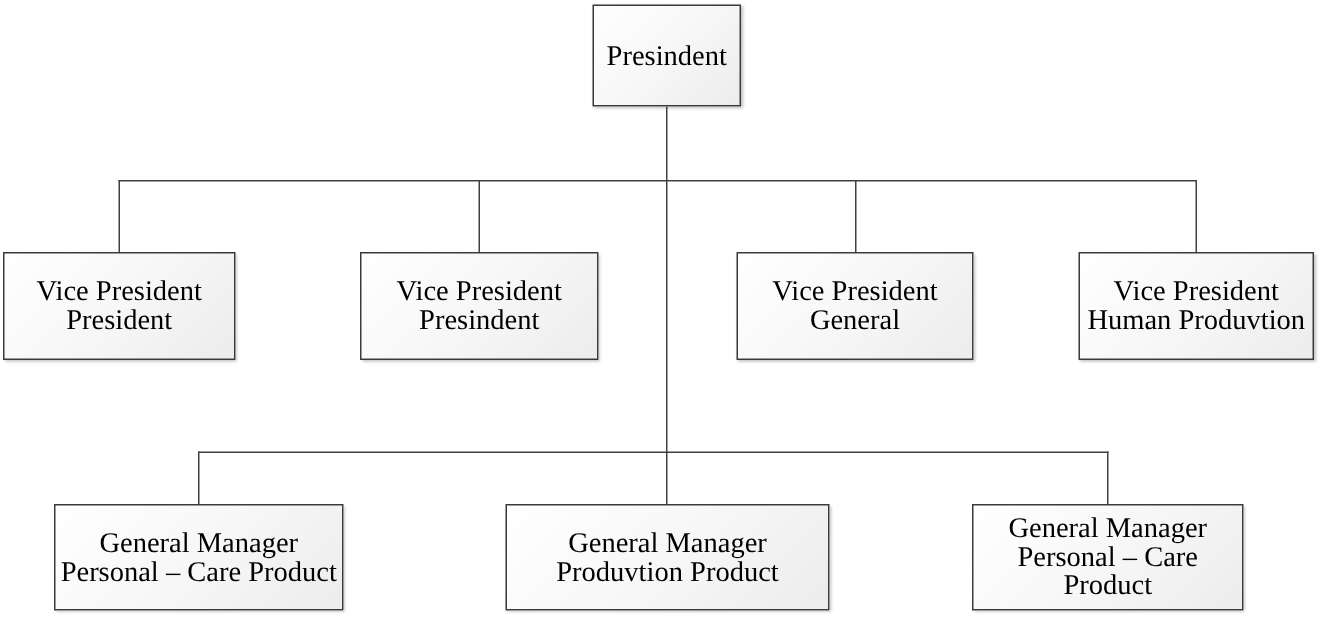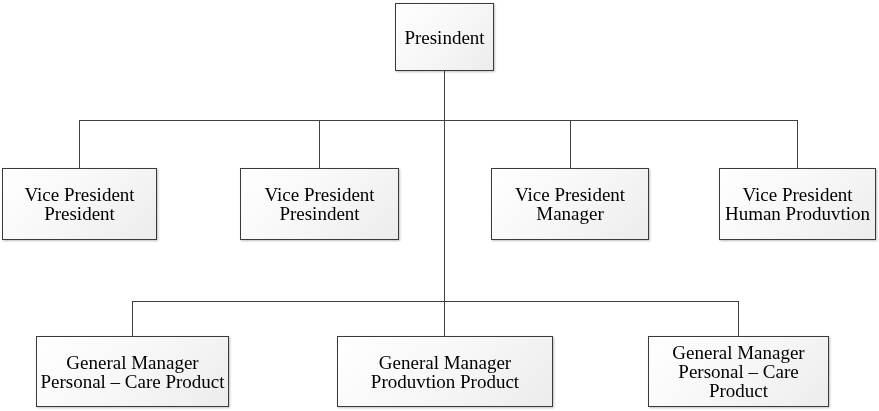--- a/index.html
+++ b/index.html
@@ -86,21 +86,21 @@
   <div class="node" id="vp-0">
     <div>Vice President</div>
     <div>President</div>
   </div>
   <div class="node" id="vp-1">
     <div>Vice President</div>
     <div>Presindent</div>
   </div>
   <div class="node" id="vp-2">
     <div>Vice President</div>
-    <div>Manager</div>
+    <div>General</div>
   </div>
   <div class="node" id="vp-3">
     <div>Vice President</div>
     <div>Human Produvtion</div>
   </div>
 
   <div class="node" id="gm-0">
     <div>General Manager</div>
     <div>Personal – Care Product</div>
   </div>

